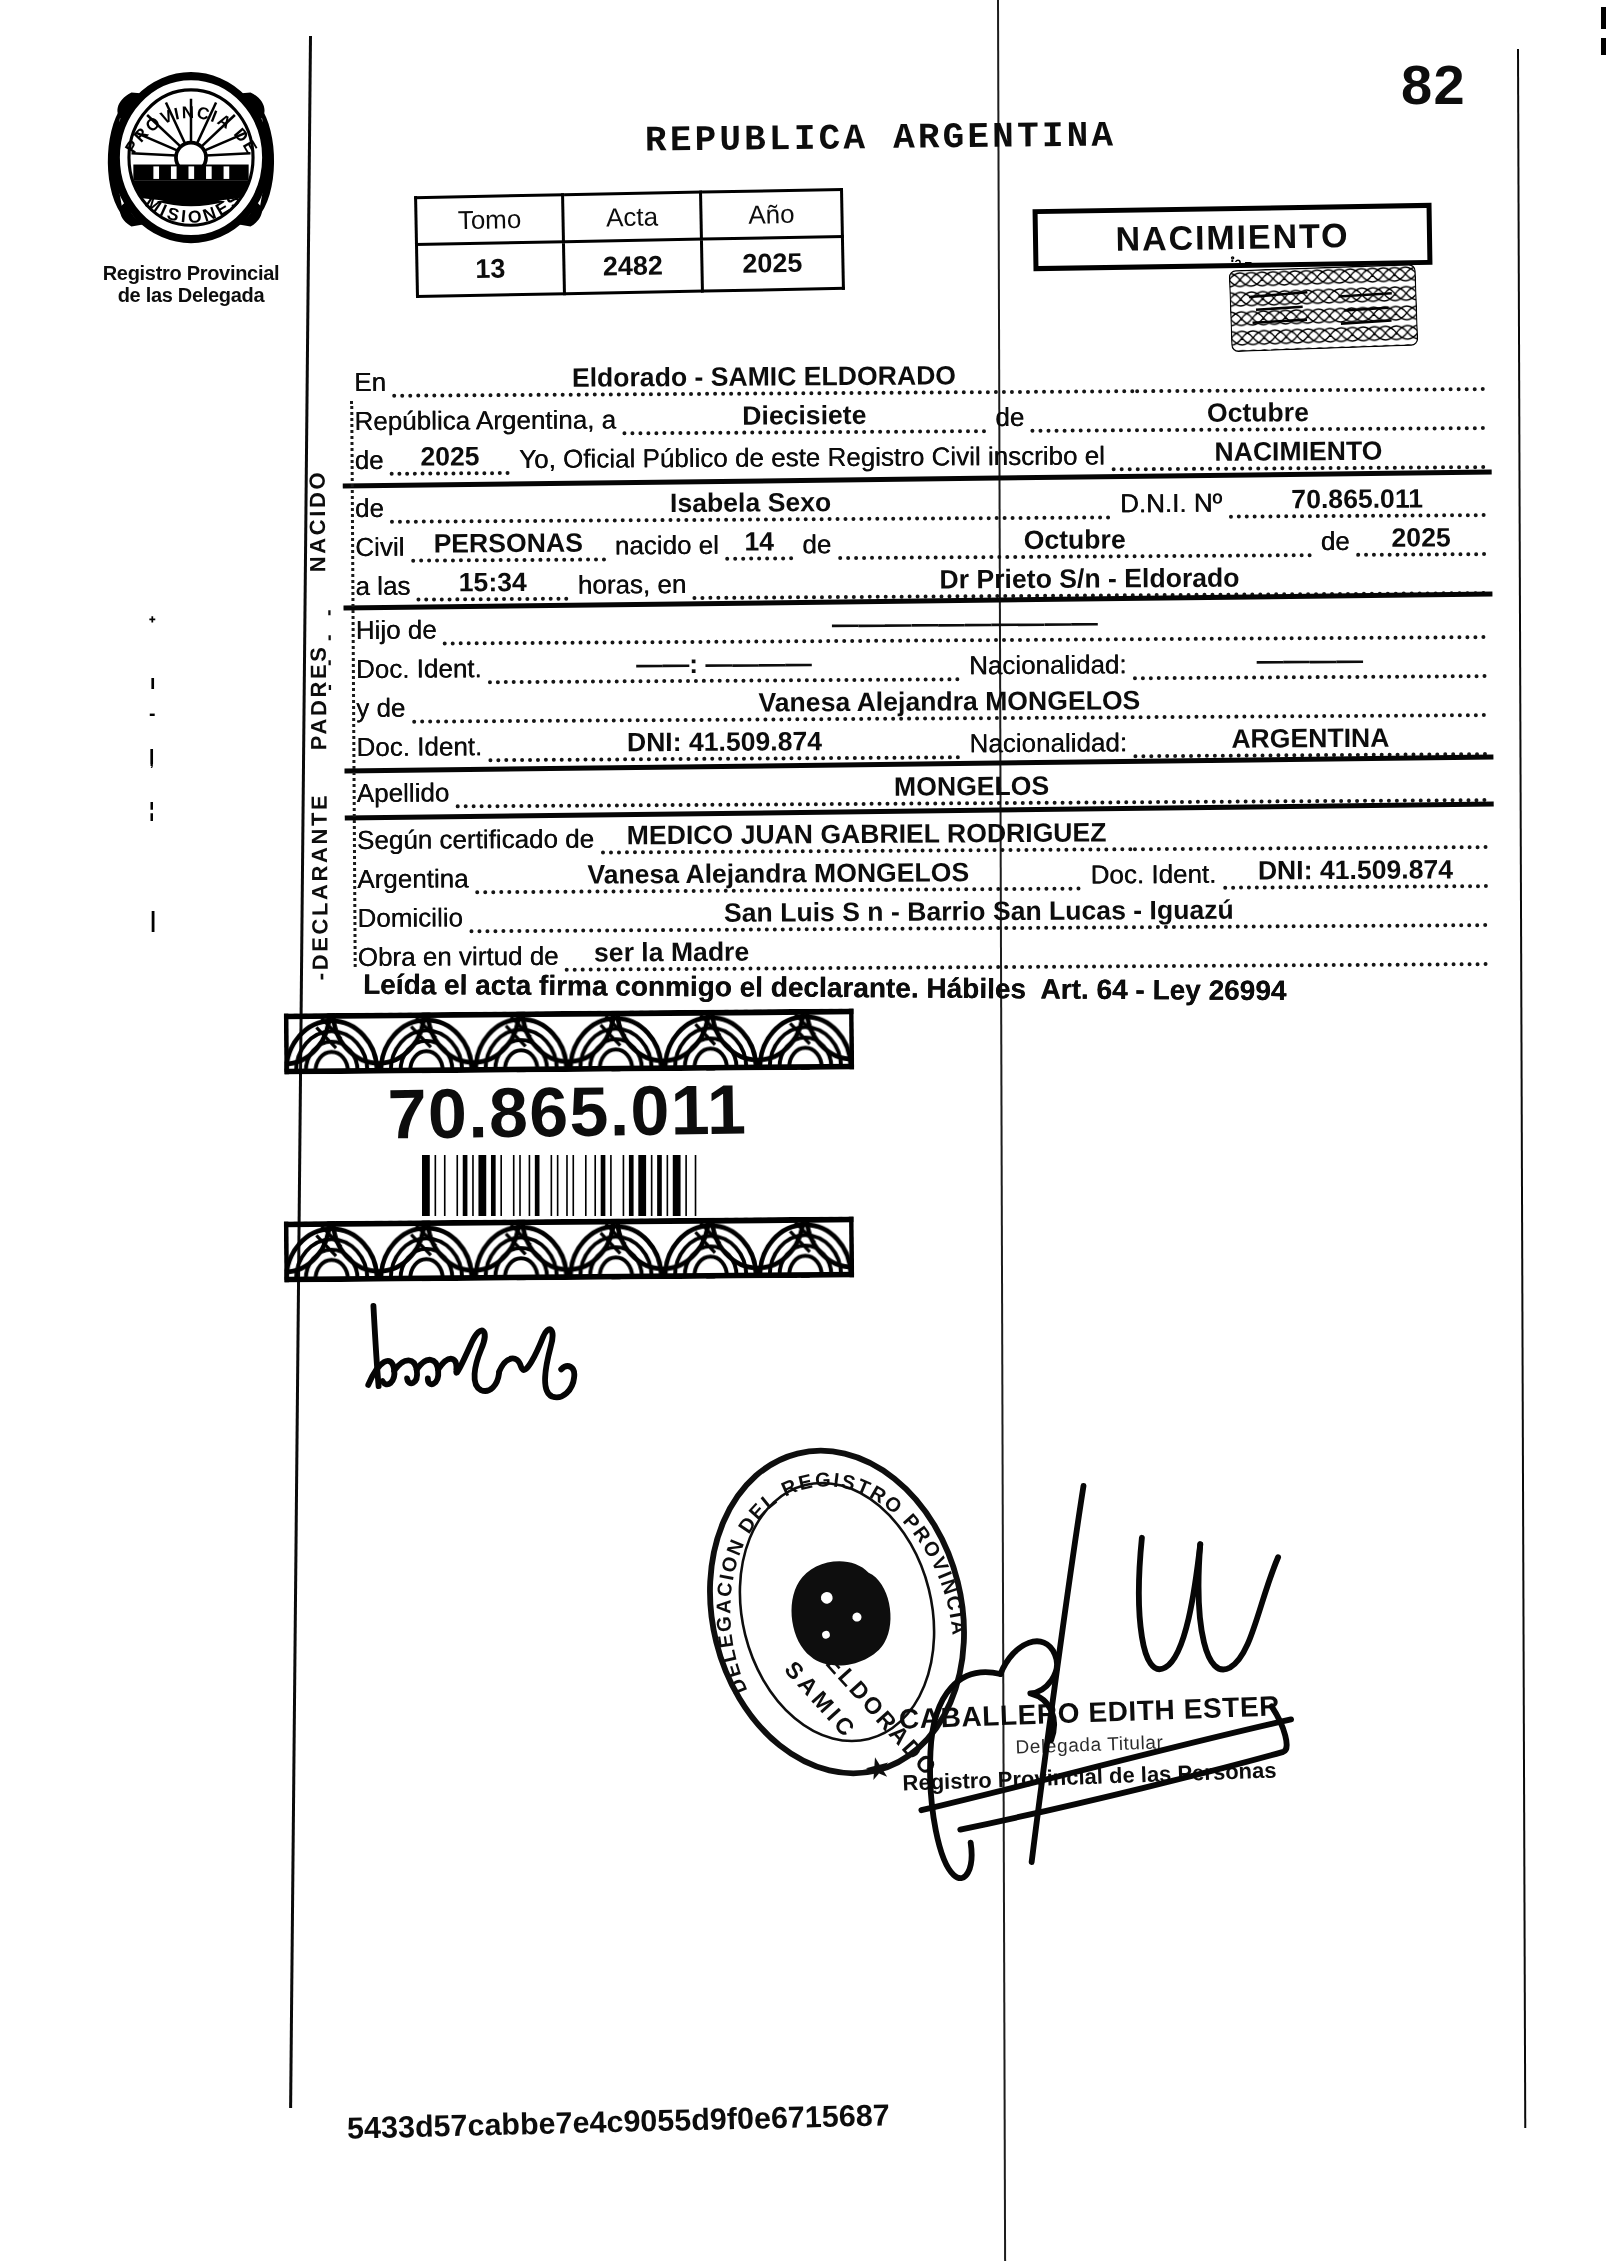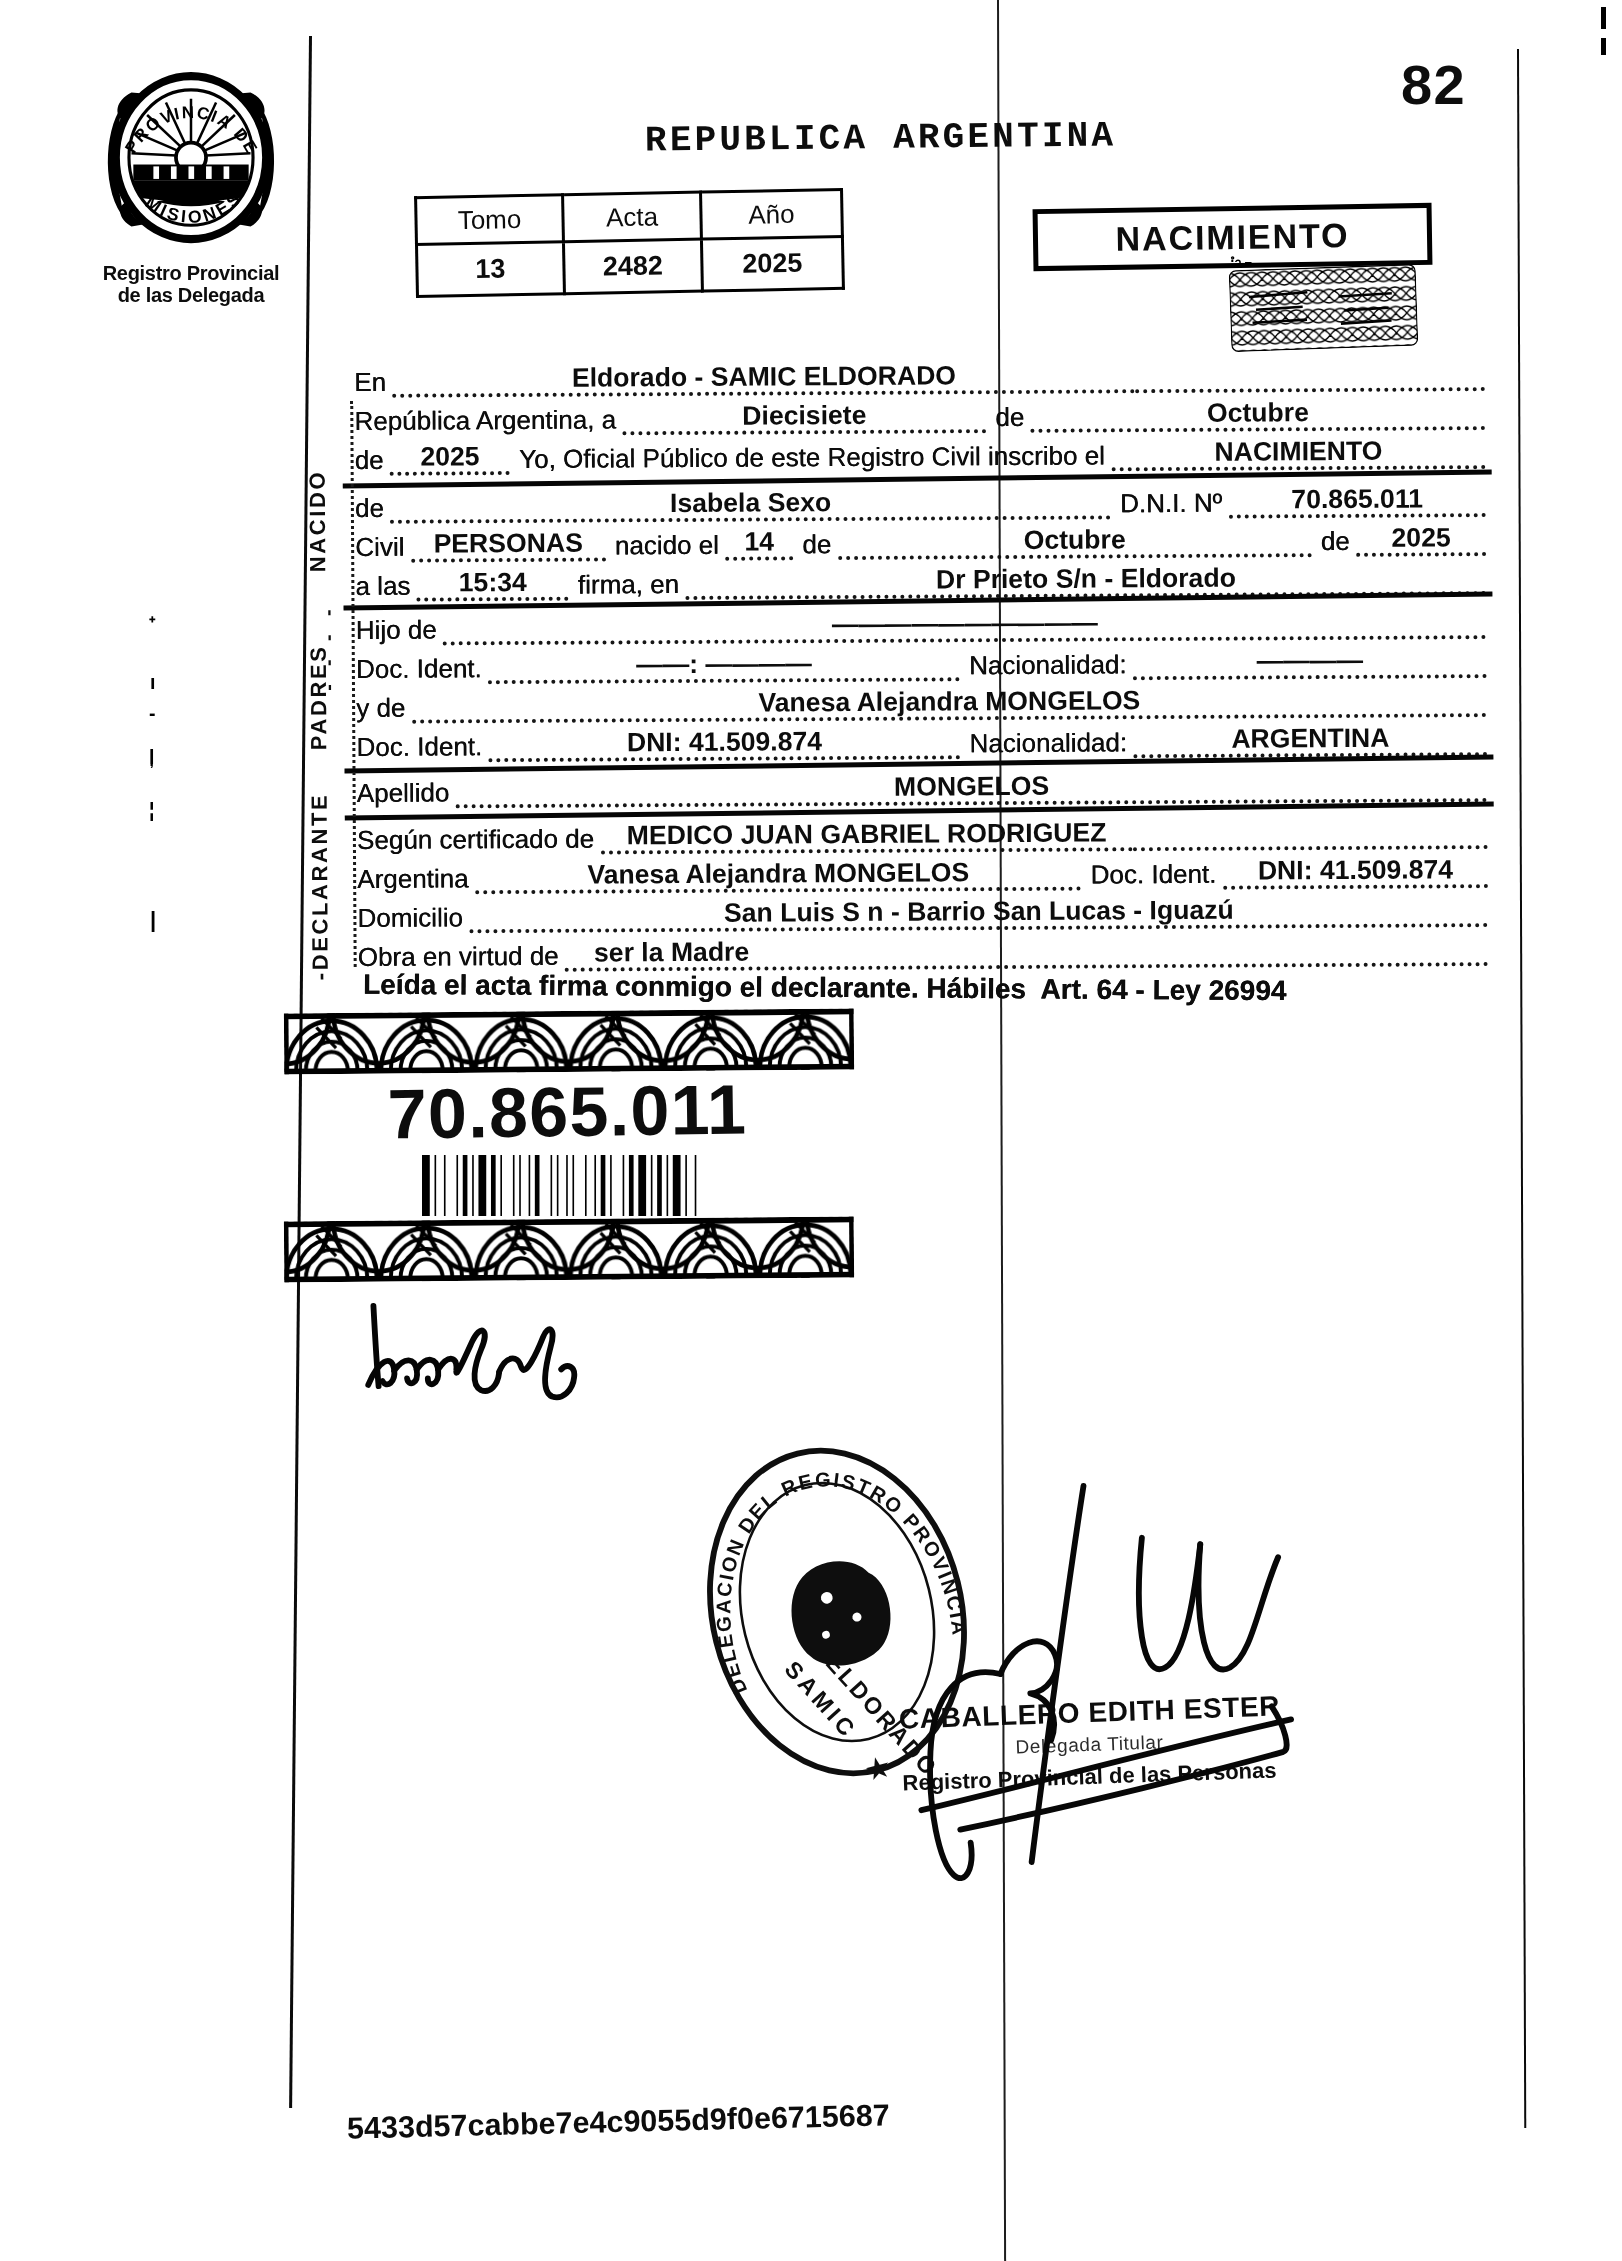--- a/index.html
+++ b/index.html
@@ -234,21 +234,21 @@
     <span class="fill" style="flex:0 0 130px">
         <span class="v">2025</span>
       </span>
   </div>
 
   <div class="row" style="top:562px">
     <span class="lb">a las</span>
     <span class="fill" style="flex:0 0 152px">
         <span class="v">15:34</span>
       </span>
-    <span class="lb mid">firma, en</span>
+    <span class="lb mid">horas, en</span>
     <span class="fill">
         <span class="v">Dr Prieto S/n - Eldorado</span>
       </span>
   </div>
 
   <div class="rule" style="top:602px"></div>
 
   <div class="row" style="top:606px">
     <span class="lb">Hijo de</span>
     <span class="fill">

